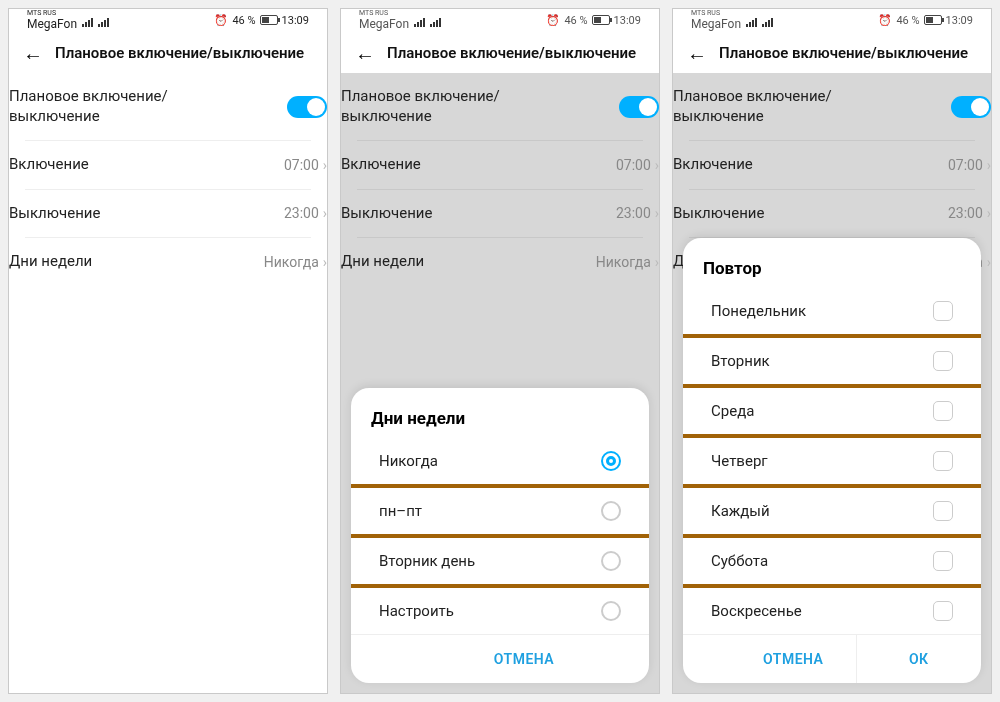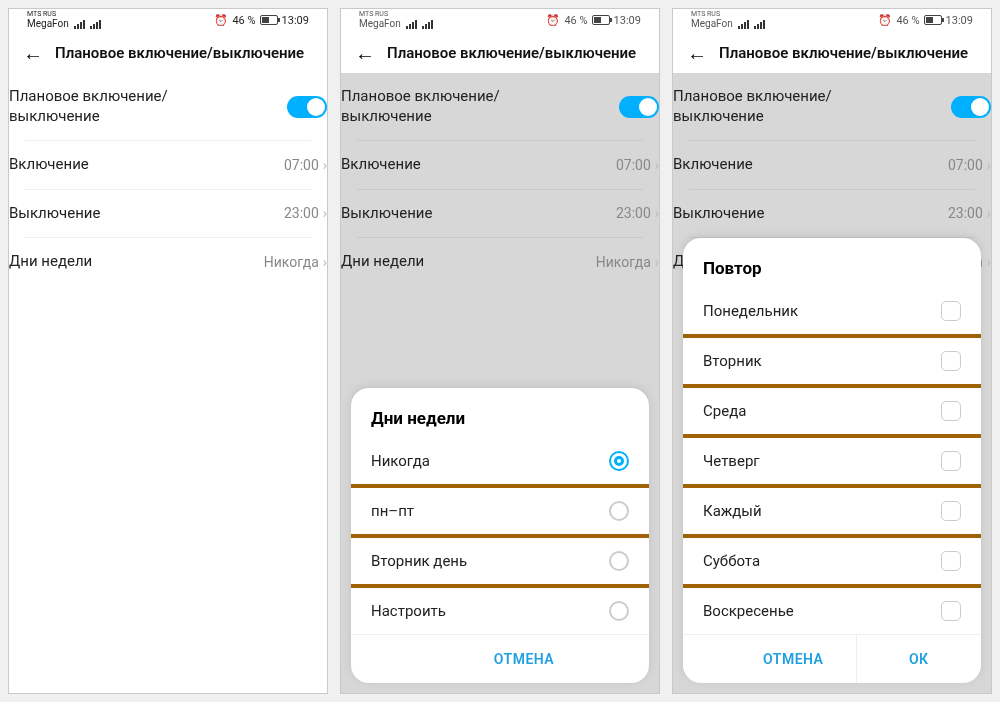--- a/index.html
+++ b/index.html
@@ -26,21 +26,21 @@
     display: flex;
     align-items: center;
     justify-content: space-between;
     padding: 0 18px;
     font-size: 10px;
     color: #222;
   }
   .phone.dim .statusbar { color: #555; }
   .status-left { display: flex; flex-direction: column; line-height: 1; gap:1px;}
   .status-left .l1 { font-size: 7px; }
-  .status-left .l2 { font-size: 10px; display:flex; align-items:center; gap:2px;}
+  .status-left .l2 { font-size: 12px; display:flex; align-items:flex-start; gap:2px;}
   .status-right { display: flex; align-items: center; gap: 4px; font-size: 11px; }
   .sigbars { display:inline-flex; align-items:flex-end; gap:1px; margin-left:3px;}
   .sigbars i { width:2px; background:#333; display:inline-block;}
   .sigbars i:nth-child(1){height:3px;} .sigbars i:nth-child(2){height:5px;} .sigbars i:nth-child(3){height:7px;} .sigbars i:nth-child(4){height:9px;}
   .batt { width:18px; height:10px; border:1px solid #444; border-radius:2px; position:relative; display:inline-block;}
   .batt::after { content:""; position:absolute; right:-3px; top:2px; width:2px; height:4px; background:#444;}
   .batt i { position:absolute; left:1px; top:1px; bottom:1px; width:45%; background:#444;}
   .header {
     display: flex;
     align-items: center;
@@ -75,21 +75,21 @@
     position: absolute;
     left: 10px; right: 10px; bottom: 10px;
     background: #fff;
     border-radius: 18px;
     padding-bottom: 0;
     box-shadow: 0 -2px 10px rgba(0,0,0,0.1);
   }
   .sheet-title { font-size: 17px; font-weight: 700; padding: 20px 20px 10px 20px; }
   .opt {
     display:flex; align-items:center; justify-content:space-between;
-    padding: 13px 20px; font-size: 15px; color:#222;
+    padding: 13px 28px; font-size: 15px; color:#222;
   }
   .opt + .opt { border-top: 4px solid #a16207; }
   .radio {
     width:20px; height:20px; border:2px solid #ccc; border-radius:50%;
     position:relative;
   }
   .radio.sel { border-color:#00b0ff; }
   .radio.sel::after {
     content:""; position:absolute; left:3px; top:3px; right:3px; bottom:3px;
     border:3px solid #00b0ff; border-radius:50%;

